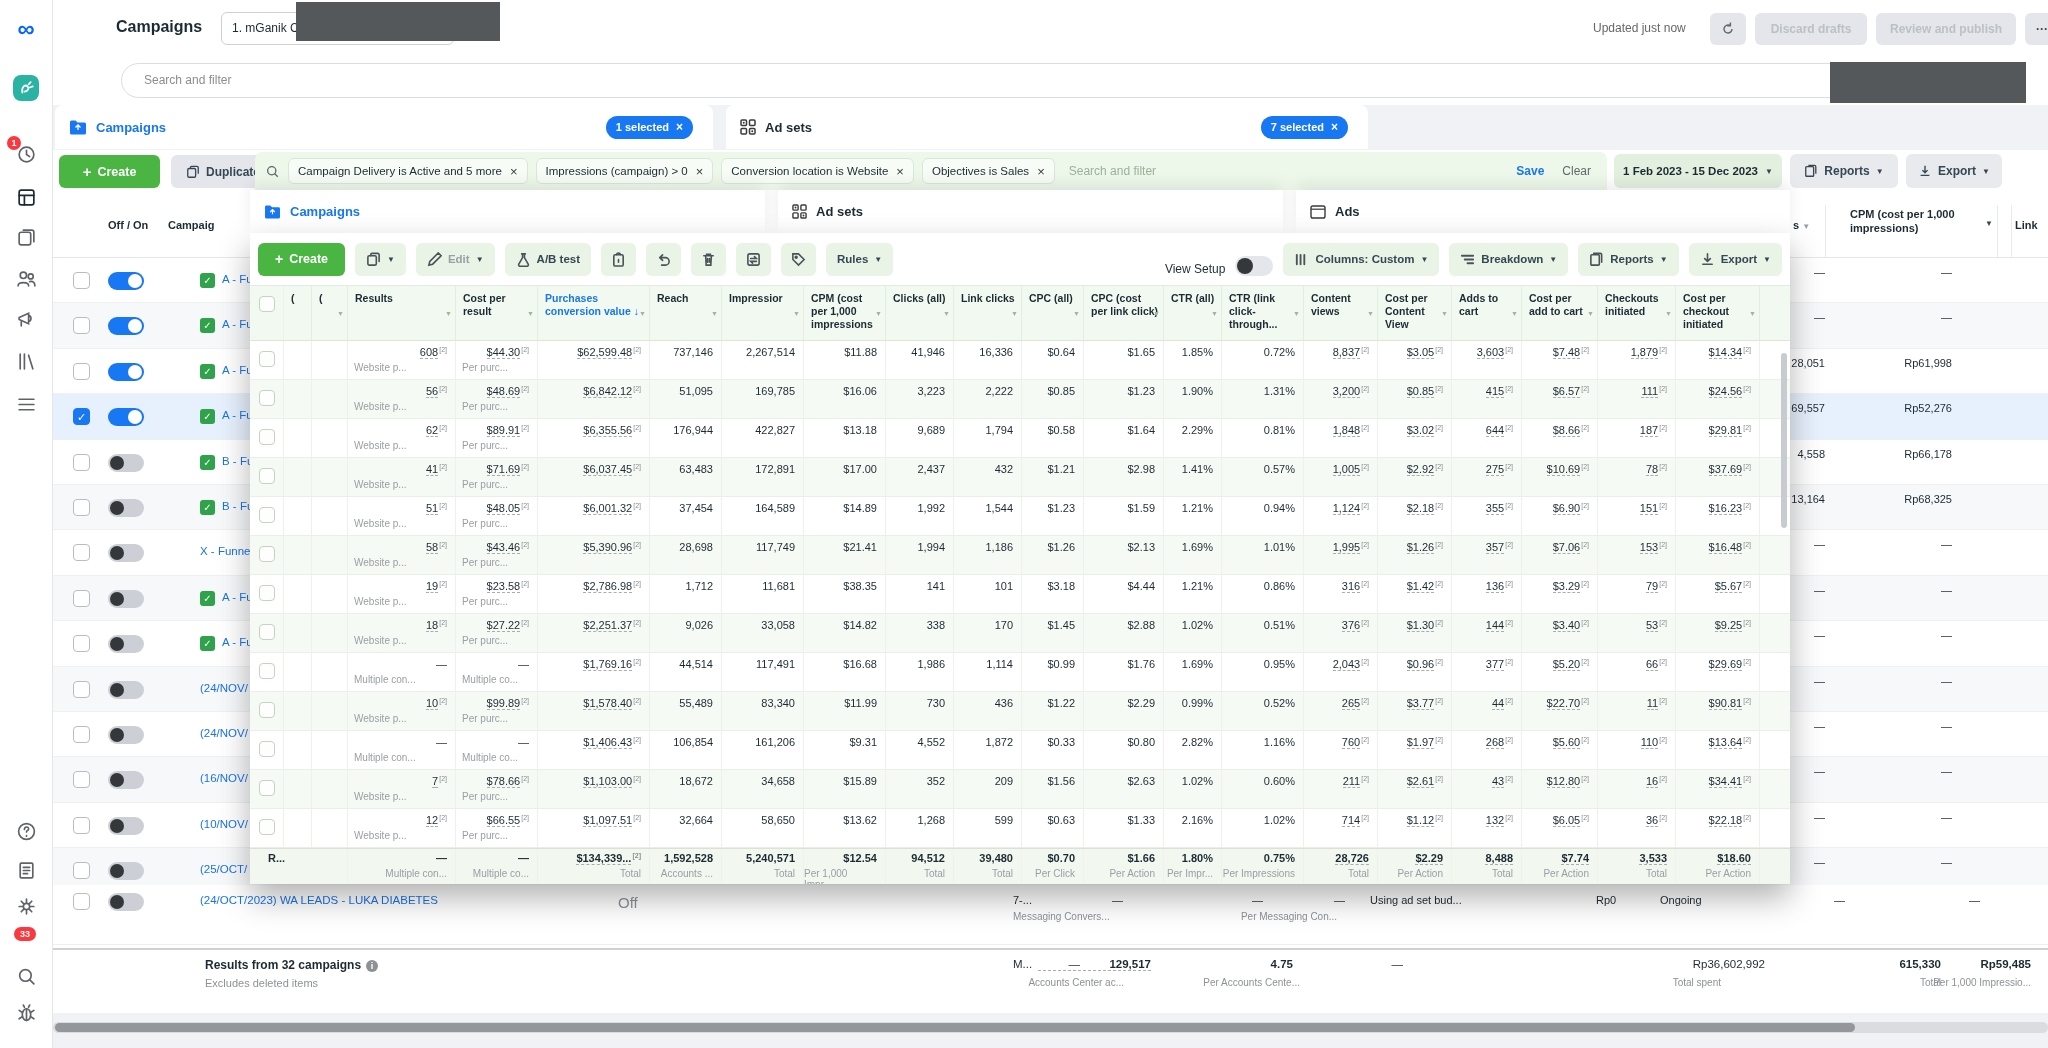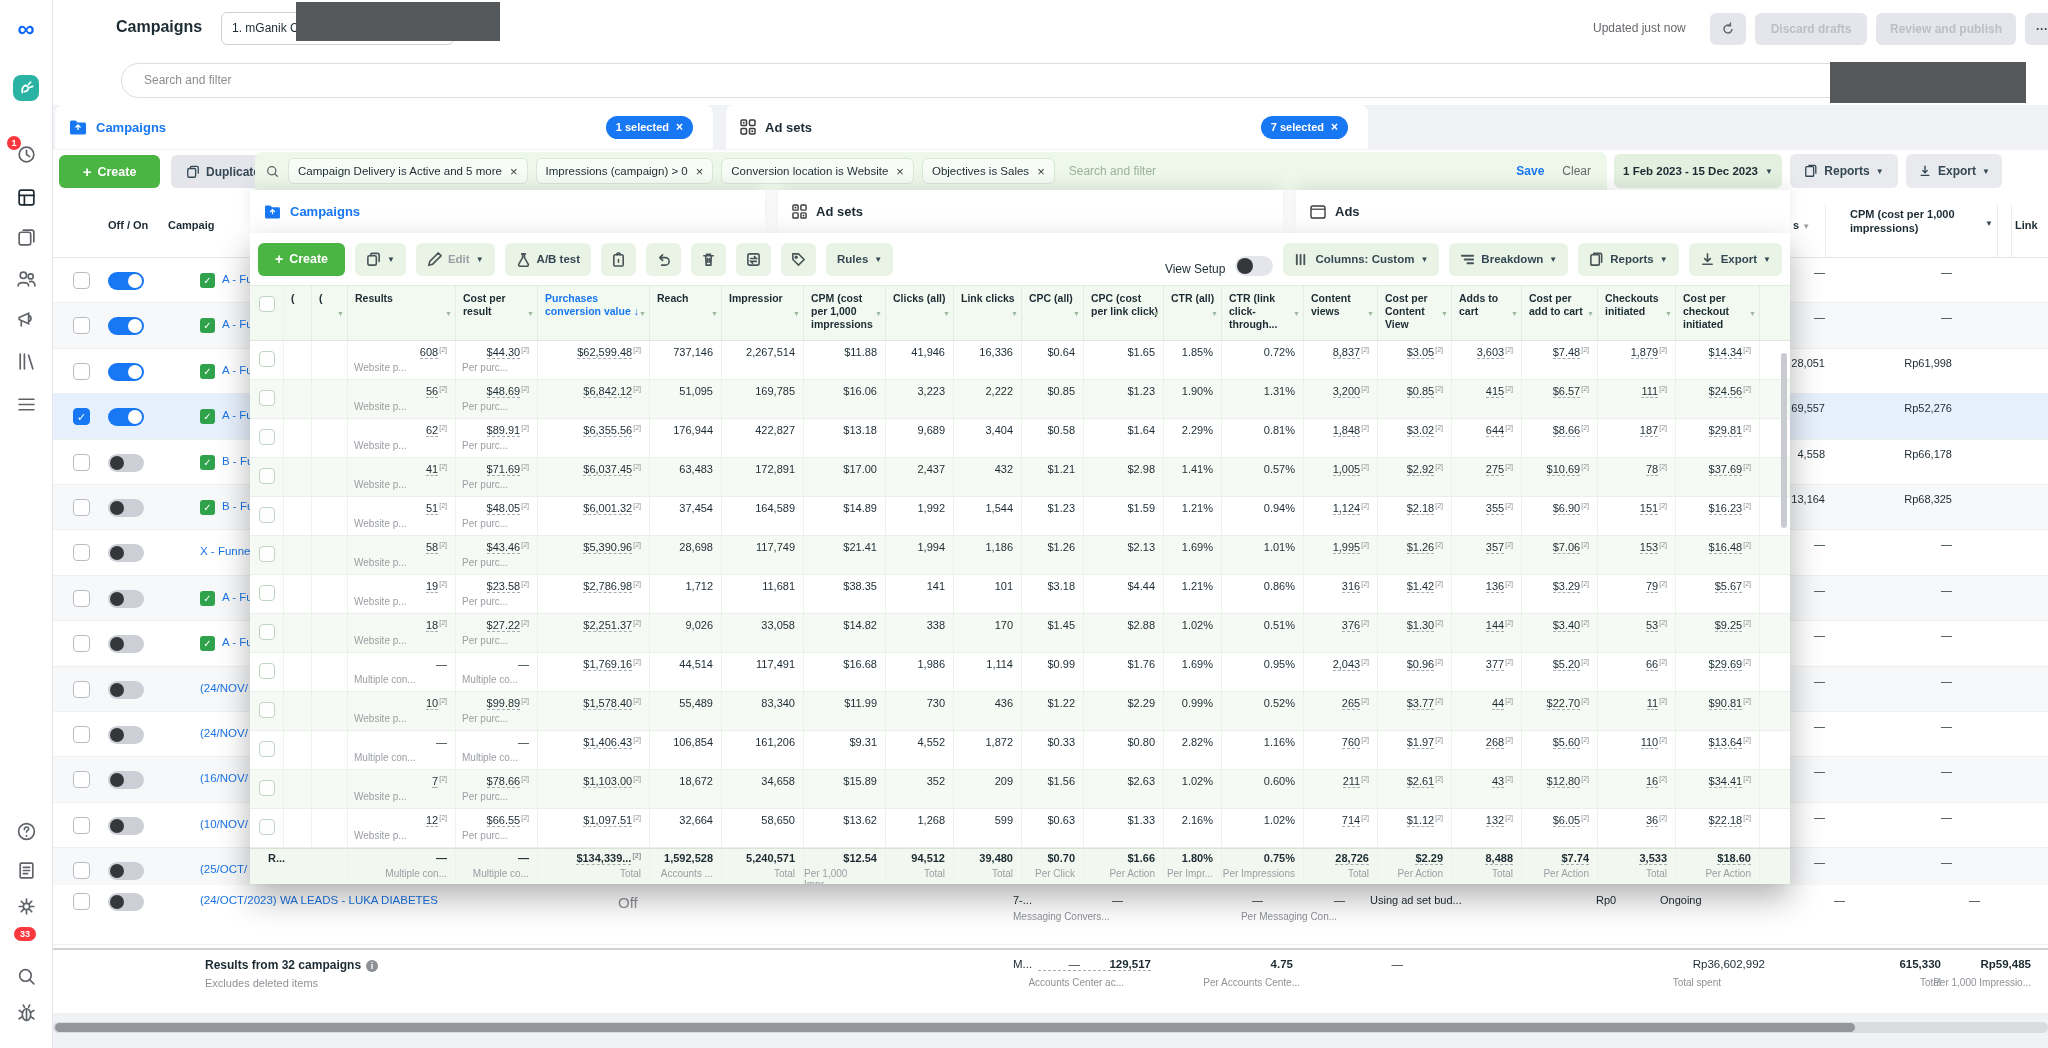--- a/index.html
+++ b/index.html
@@ -747,21 +747,21 @@
           </div>
           <div class="oc" style="width:28px"></div>
           <div class="oc" style="width:36px"></div>
           <div class="oc" style="width:108px"><span class="v lnk">62</span><span class="sup">[2]</span><span class="sub">Website p...</span></div>
           <div class="oc" style="width:82px"><span class="v lnk">$89.91</span><span class="sup">[2]</span><span class="sub">Per purc...</span></div>
           <div class="oc" style="width:112px"><span class="v lnk">$6,355.56</span><span class="sup">[2]</span></div>
           <div class="oc" style="width:72px"><span class="v">176,944</span></div>
           <div class="oc" style="width:82px"><span class="v">422,827</span></div>
           <div class="oc" style="width:82px"><span class="v">$13.18</span></div>
           <div class="oc" style="width:68px"><span class="v">9,689</span></div>
-          <div class="oc" style="width:68px"><span class="v">3,404</span></div>
+          <div class="oc" style="width:68px"><span class="v">1,794</span></div>
           <div class="oc" style="width:62px"><span class="v">$0.58</span></div>
           <div class="oc" style="width:80px"><span class="v">$1.64</span></div>
           <div class="oc" style="width:58px"><span class="v">2.29%</span></div>
           <div class="oc" style="width:82px"><span class="v">0.81%</span></div>
           <div class="oc" style="width:74px"><span class="v lnk">1,848</span><span class="sup">[2]</span></div>
           <div class="oc" style="width:74px"><span class="v lnk">$3.02</span><span class="sup">[2]</span></div>
           <div class="oc" style="width:70px"><span class="v lnk">644</span><span class="sup">[2]</span></div>
           <div class="oc" style="width:76px"><span class="v lnk">$8.66</span><span class="sup">[2]</span></div>
           <div class="oc" style="width:78px"><span class="v lnk">187</span><span class="sup">[2]</span></div>
           <div class="oc" style="width:84px"><span class="v lnk">$29.81</span><span class="sup">[2]</span></div>

